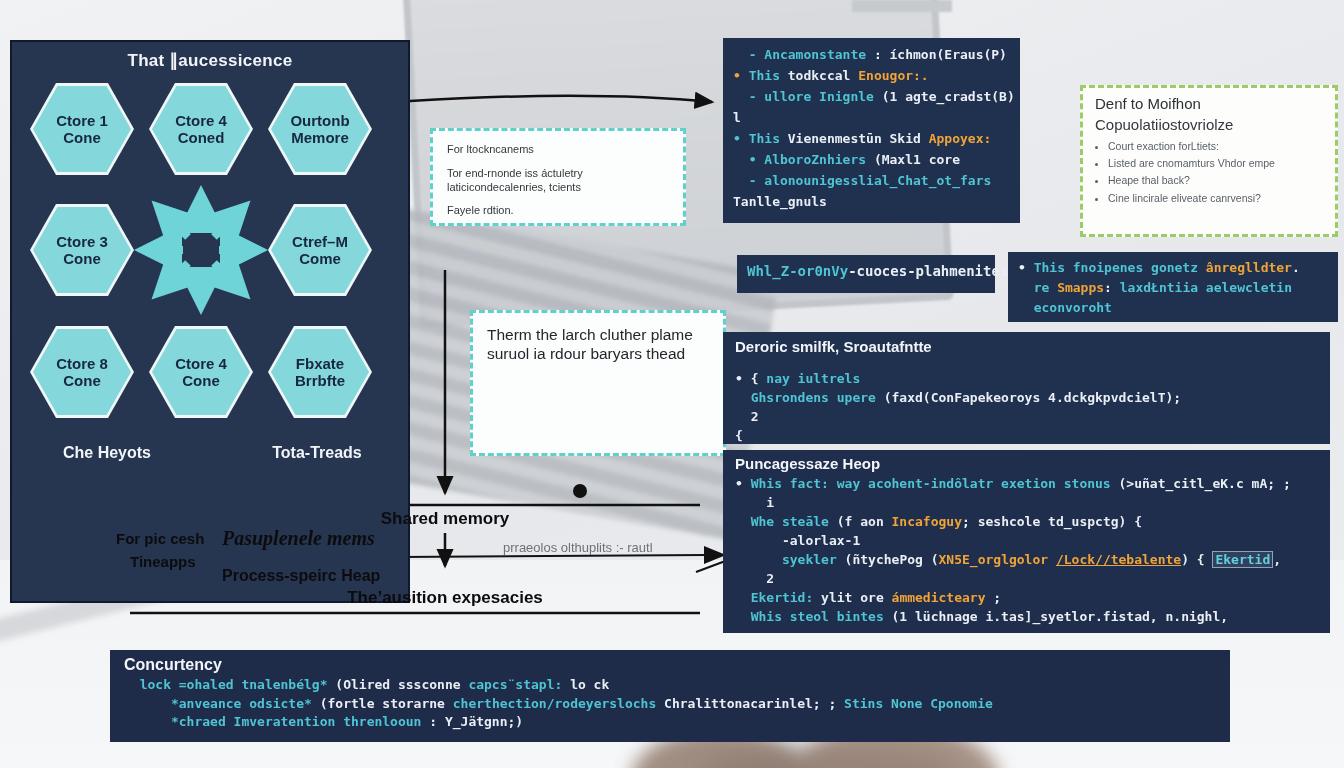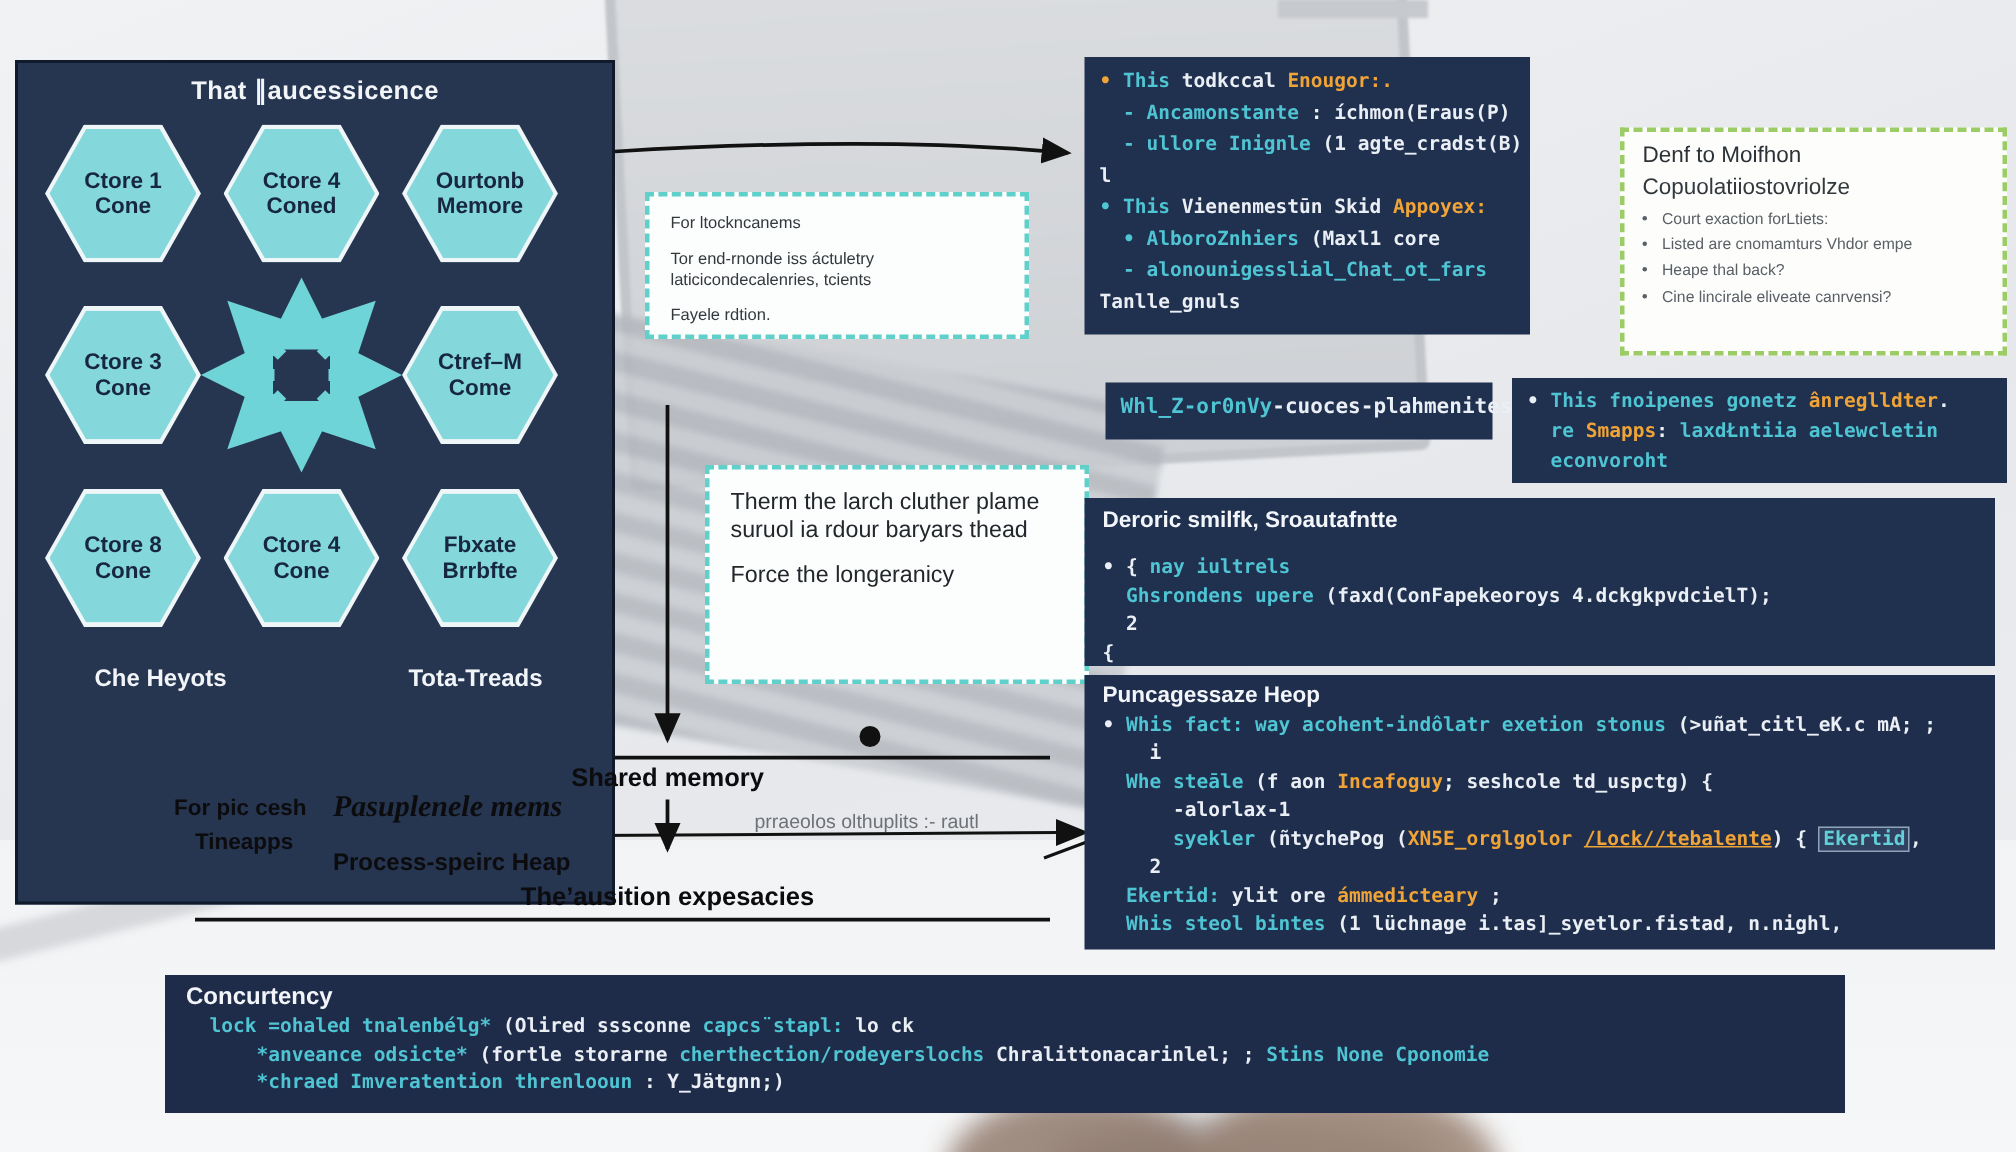--- a/index.html
+++ b/index.html
@@ -208,37 +208,36 @@
     <div class="lp-foot" style="left:230px;top:402px;width:150px">Tota-Treads</div>
   </section>
 
   <div class="note-box nb1">
     <p>For ltockncanems</p>
     <p>Tor end-rnonde iss áctuletry laticicondecalenries, tcients</p>
     <p>Fayele rdtion.</p>
   </div>
   <div class="note-box nb2">
     <p>Therm the larch cluther plame suruol ia rdour baryars thead</p>
-    <p>Force the longeranicy</p>
   </div>
 
   <div class="green-box">
     <h4 class="gb-title">Denf to Moifhon</h4>
     <div class="gb-sub">Copuolatiiostovriolze</div>
     <ul class="gb-ul">
       <li>Court exaction forLtiets:</li>
       <li>Listed are cnomamturs Vhdor empe</li>
       <li>Heape thal back?</li>
       <li>Cine lincirale eliveate canrvensi?</li>
     </ul>
   </div>
 
   <div class="code cb-topright">
+      <div class="cl"><span class="c-t">  - </span><span class="c-t">Ancamonstante </span><span class="c-w">: íchmon(Eraus(P)</span></div>
       <div class="cl"><span class="c-o">• </span><span class="c-t">This </span><span class="c-w">todkccal </span><span class="c-o">Enougor:.</span></div>
-      <div class="cl"><span class="c-t">  - </span><span class="c-t">Ancamonstante </span><span class="c-w">: íchmon(Eraus(P)</span></div>
       <div class="cl"><span class="c-t">  - </span><span class="c-t">ullore Inignle </span><span class="c-w">(1 agte_cradst(B)</span></div>
       <div class="cl"><span class="c-w">l</span></div>
       <div class="cl"><span class="c-t">• </span><span class="c-t">This </span><span class="c-w">Vienenmestūn Skid </span><span class="c-o">Appoyex:</span></div>
       <div class="cl"><span class="c-t">  • </span><span class="c-t">AlboroZnhiers </span><span class="c-w">(Maxl1 core</span></div>
       <div class="cl"><span class="c-t">  - alonounigesslial_Chat_ot_fars</span></div>
       <div class="cl"><span class="c-w">Tanlle_gnuls</span></div>
     </div>
   <div class="code cb-strip">
       <div class="cl"><span class="c-t">Whl_Z-or0nVy</span><span class="c-w">-cuoces-plahmenites</span></div>
     </div>

